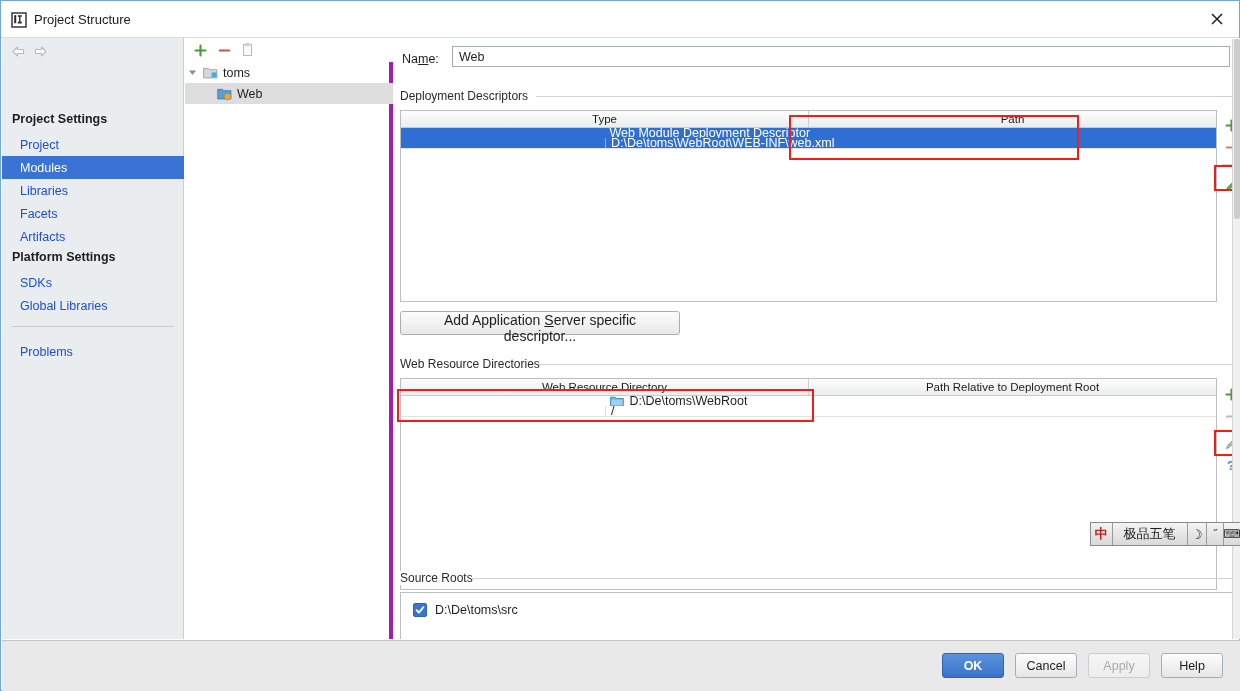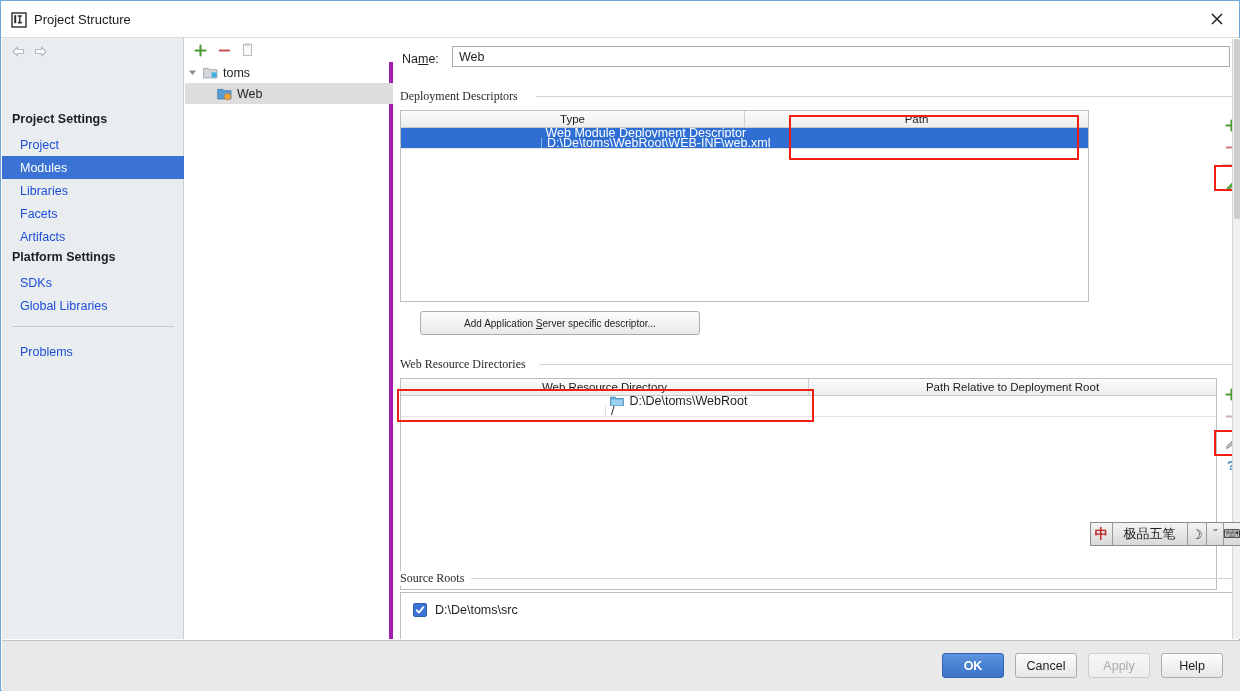--- a/index.html
+++ b/index.html
@@ -125,21 +125,20 @@
     padding: 0 6px;
     color: #1e1e1e;
     outline: none;
   }
 
   .grp-label {
     position: absolute;
     font-size: 12px; color: #2a2a2a;
     background: #ffffff;
     padding-right: 5px;
-    font-family: Liberation Serif, serif;
   }
   .grp-line {
     position: absolute; height: 1px; background: #d4d4d4;
   }
 
   
   .table-box {
     position: absolute;
     border: 1px solid #b9bfc4;
     background: #ffffff;
@@ -187,28 +186,27 @@
     width: 22px;
     display: flex; flex-direction: column; align-items: center;
   }
   .side-btn {
     width: 20px; height: 22px;
     display: flex; align-items: center; justify-content: center;
   }
 
   .btn {
     font-family: "Liberation Sans", sans-serif;
-    font-size: 10px;
+    font-size: 14px;
     background: linear-gradient(#fdfdfd, #e8e8e8);
     border: 1px solid #a9aeb3;
     border-radius: 3px;
     color: #1e1e1e;
     padding: 0 10px;
     cursor: default;
-    margin-left: 20px;
   }
   .btn u { text-decoration: underline; }
 
   
   .footer {
     position: absolute; left: 1px; top: 639px;
     width: 1238px; height: 51px;
     background: #e9e9e9;
     border-top: 1px solid #c4c4c4;
   }
@@ -362,21 +360,21 @@
   <div class="content">
 
     <div class="name-label">
       <span>Na</span><u>m</u><span>e:</span>
     </div>
     <input class="name-input" type="text" value="Web" style="">
 
     <div class="grp-label" style="left:6px; top:51px">Deployment Descriptors</div>
     <div class="grp-line" style="left:142px; top:58px; width:702px"></div>
 
-    <div class="table-box" style="left:6px; top:72px; width:689px; height:192px">
+    <div class="table-box" style="left:6px; top:72px; width:817px; height:192px">
       <div class="thead">
         <div class="th" style="width:408px">Type</div>
         <div class="th" style="width:407px">Path</div>
       </div>
       <div class="trow selected" style="top:17px">
         <div class="tcell" style="width:408px">Web Module Deployment Descriptor</div>
         <div class="tcell sep" style="width:407px">D:\De\toms\WebRoot\WEB-INF\web.xml</div>
       </div>
     </div>
 

